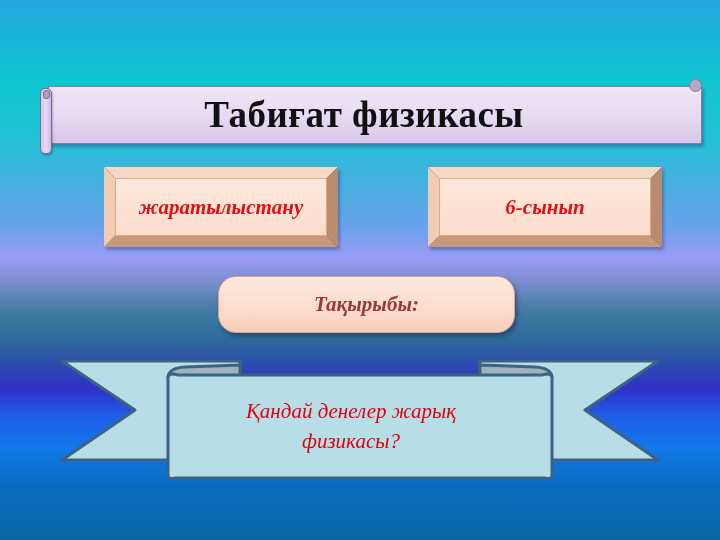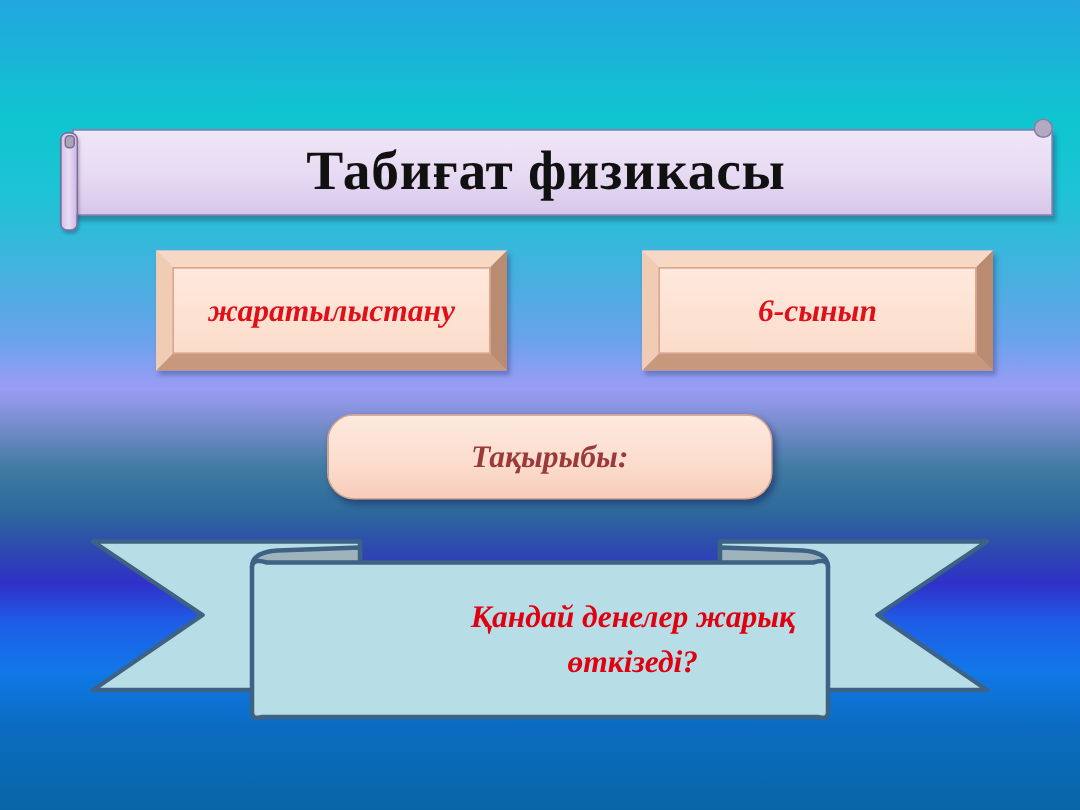--- a/index.html
+++ b/index.html
@@ -50,21 +50,21 @@
     left: 48px; top: 86px; width: 652px; height: 56px;
     display: flex; align-items: center; justify-content: center;
     font-family: "Liberation Serif", serif; font-weight: bold;
     font-size: 37px; color: #111; letter-spacing: 0.5px;
     padding-right: 20px; box-sizing: border-box;
   }
 
   
   .bevel {
     width: 234px; height: 80px;
-    background: #c4b5fd;
+    background: #0c4a6e;
     box-shadow: 2px 3px 3px rgba(40,40,100,0.35);
   }
   .bevel .edge-top { position:absolute; left:0; top:0; width:100%; height:0;
     border-top: 11px solid #f6d8c4; border-left: 11px solid transparent; border-right: 11px solid transparent; box-sizing: border-box; }
   .bevel .edge-bottom { position:absolute; left:0; bottom:0; width:100%; height:0;
     border-bottom: 11px solid #c8987c; border-left: 11px solid transparent; border-right: 11px solid transparent; box-sizing: border-box; }
   .bevel .edge-left { position:absolute; left:0; top:0; width:0; height:100%;
     border-left: 11px solid #f0ccb4; border-top: 11px solid transparent; border-bottom: 11px solid transparent; box-sizing: border-box; }
   .bevel .edge-right { position:absolute; right:0; top:0; width:0; height:100%;
     border-right: 11px solid #b98b70; border-top: 11px solid transparent; border-bottom: 11px solid transparent; box-sizing: border-box; }
@@ -87,22 +87,22 @@
     box-shadow: 2px 3px 4px rgba(20,20,80,0.45);
     display: flex; align-items: center; justify-content: center;
     font-family: "Liberation Serif", serif; font-style: italic; font-weight: bold;
     font-size: 21px; color: #9a3a3a;
   }
 
   
   .ribbon-svg { left: 0; top: 0; }
   .ribbon-text {
     left: 172px; top: 388px; width: 376px; height: 76px;
-    display: flex; align-items: center; justify-content: flex-end; text-align: center;
-    font-family: "Liberation Serif", serif; font-style: italic; font-weight: bold;
+    display: flex; align-items: center; justify-content: center; text-align: center;
+    font-family: "Liberation Serif", serif; font-style: italic; font-weight: normal;
     font-size: 21px; line-height: 30px; color: #e00010;
     padding-right: 18px; box-sizing: border-box;
   }
 </style>
 </head>
 <body>
 
 <div class="abs title-scroll"></div>
 <div class="abs title-curl-left"></div>
 <div class="abs title-curl-left-knob"></div>
@@ -137,15 +137,15 @@
 
   <path d="M168,378 Q168,368 185,367 L240,365 L240,380 Z" fill="#9fb3bd" stroke="#3e6284" stroke-width="3" stroke-linejoin="round"></path>
 
   <path d="M552,378 Q552,368 535,367 L480,365 L480,380 Z" fill="#9fb3bd" stroke="#3e6284" stroke-width="3" stroke-linejoin="round"></path>
 
   <path d="M168,378 Q168,372 178,375 L542,375 Q552,372 552,378 L552,475 Q552,480 545,478 L175,478 Q168,480 168,475 Z" fill="#b7dde6" stroke="#3e6284" stroke-width="3" stroke-linejoin="round"></path>
 </svg>
 <div class="abs ribbon-text">
   <div>
     <div>Қандай денелер жарық</div>
-    <div>өткізеді?</div>
+    <div>физикасы?</div>
   </div>
 </div>
 
 </body></html>

